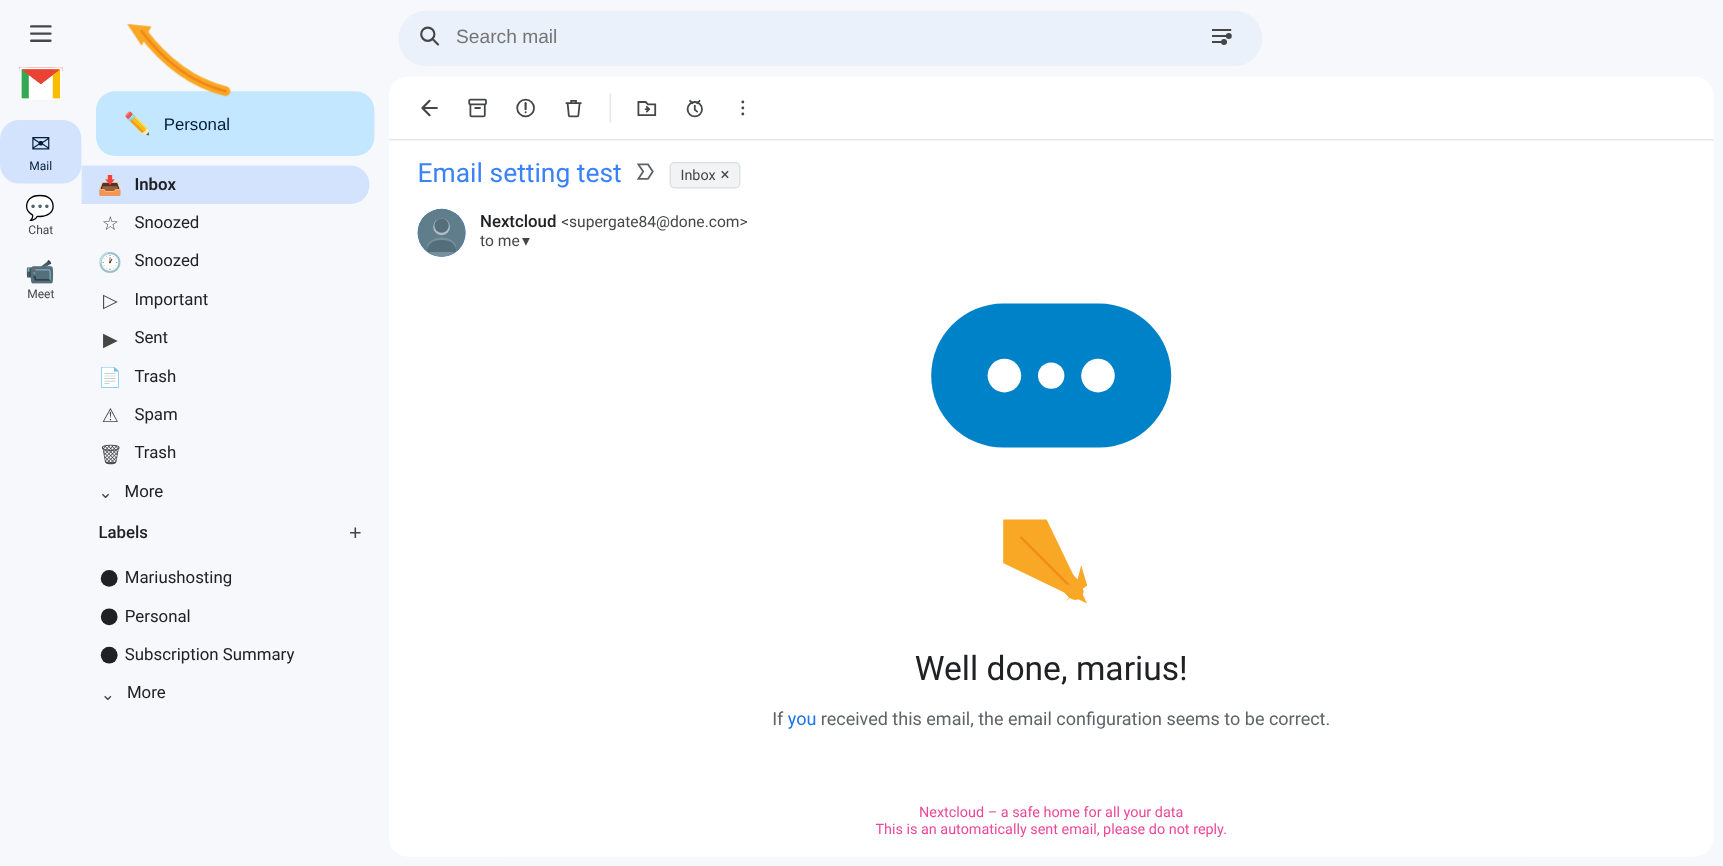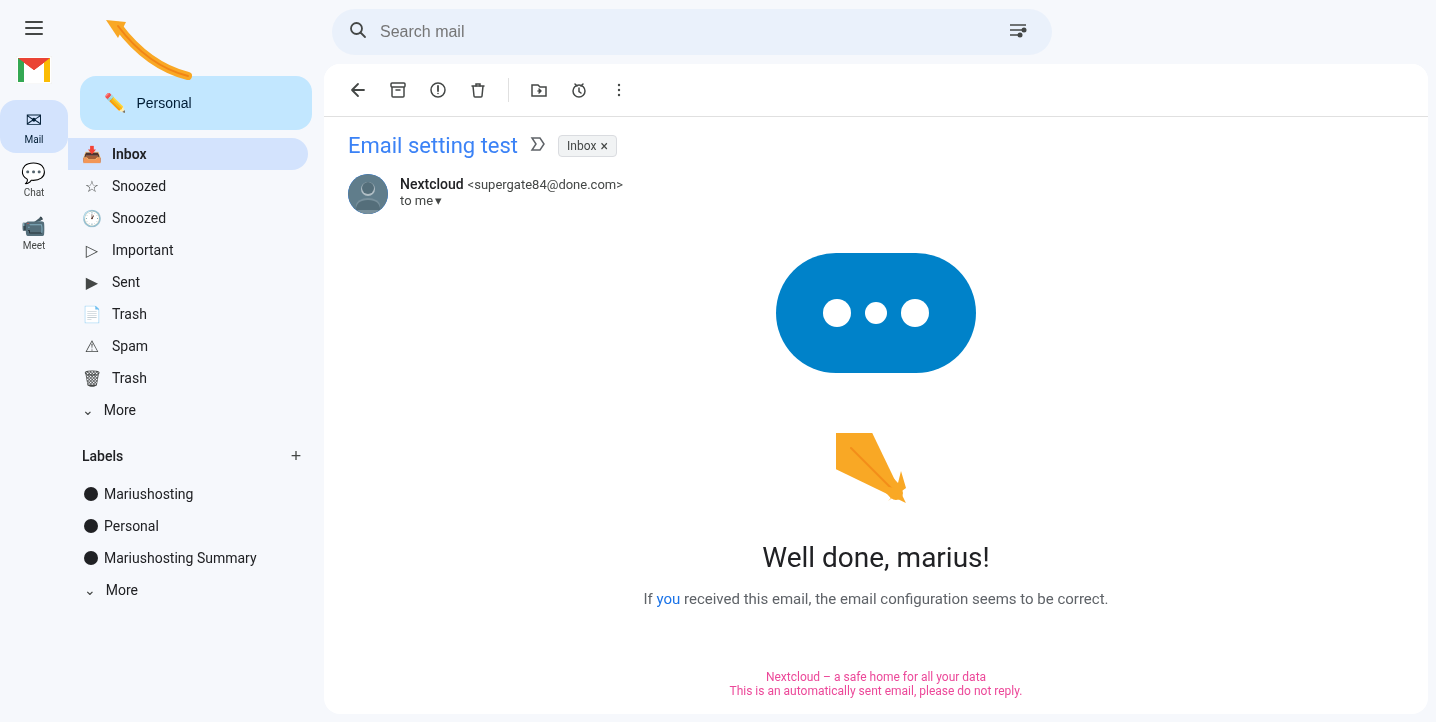--- a/index.html
+++ b/index.html
@@ -62,21 +62,21 @@
       font-size: 14px;
       color: #202124;
       gap: 10px;
       margin-right: 16px;
       position: relative;
     }
     .nav-item.active { background: #d3e3fd; font-weight: 600; }
     .nav-item .nav-icon { font-size: 16px; color: #444746; width: 20px; text-align: center; flex-shrink: 0; }
     .nav-item .nav-label { font-size: 14px; }
 
-    .labels-section { margin-top: 12px; padding: 0 12px; }
+    .labels-section { padding: 0 12px; }
     .labels-header {
       display: flex; align-items: center; justify-content: space-between;
       padding: 4px 2px;
       margin-bottom: 4px;
     }
     .labels-header-text { font-size: 14px; font-weight: 500; color: #202124; }
     .labels-add-btn {
       background: none; border: none; cursor: pointer;
       font-size: 18px; color: #444746; width: 28px; height: 28px;
       border-radius: 50%; display: flex; align-items: center; justify-content: center;
@@ -386,21 +386,21 @@
       <div class="label-item">
         <div class="label-dot dark"></div>
         <span>Mariushosting</span>
       </div>
       <div class="label-item">
         <div class="label-dot dark"></div>
         <span>Personal</span>
       </div>
       <div class="label-item">
         <div class="label-dot dark"></div>
-        <span>Mariushosting Summary</span>
+        <span>Subscription Summary</span>
       </div>
       <div class="more-item" style="padding-left:4px;">
         <span class="more-icon">⌄</span>
         <span>More</span>
       </div>
     </div>
   </div>
 
   <div class="right-panel">
 

